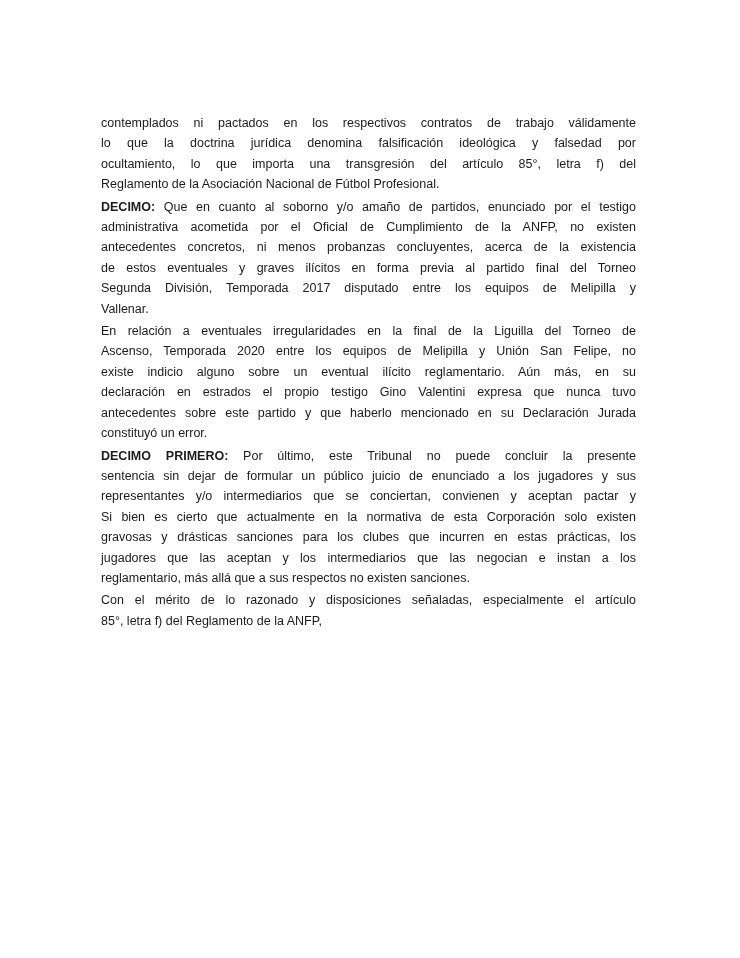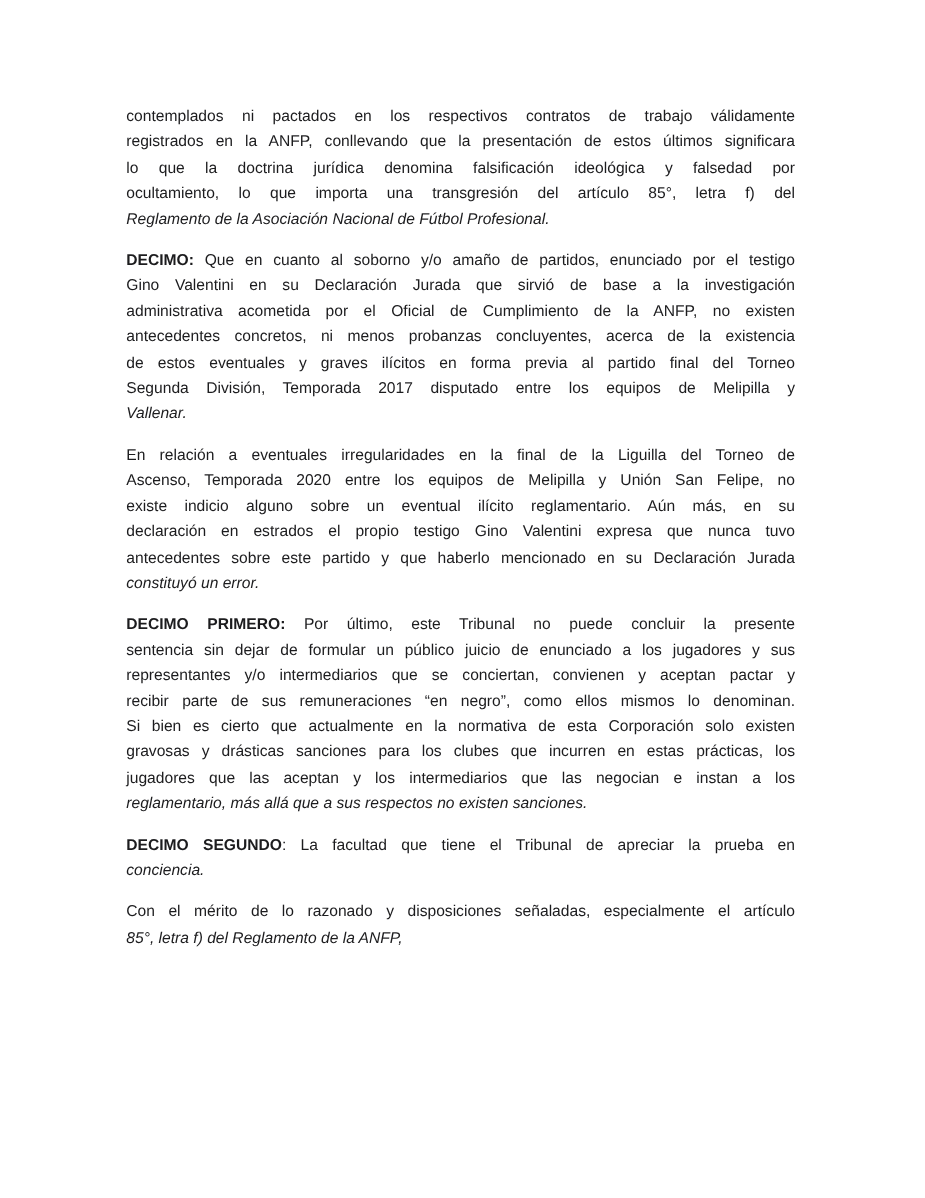--- a/index.html
+++ b/index.html
@@ -12,86 +12,78 @@
     height: 958px;
     overflow: hidden;
     font-family: "Liberation Sans", "DejaVu Sans", sans-serif;
   }
   .page {
     position: relative;
     width: 740px;
     height: 882px;
     background: #ffffff;
     box-sizing: border-box;
-    padding: 83px 104px 0 101px;
+    padding: 113px 104px 0 101px;
   }
   .text-block {
     width: 535px;
     color: #1c1c1e;
     font-size: 12.5px;
     line-height: 20.4px;
     -webkit-font-smoothing: antialiased;
   }
   .paragraph + .paragraph {
-    margin-top: 13px;
+    margin-top: 2px;
   }
   .line {
     text-align: justify;
     text-align-last: justify;
     white-space: normal;
   }
   .line.last {
     text-align-last: left;
-    font-style: italic;
   }
   .lead {
     font-weight: bold;
   }
 </style>
 </head>
 <body>
 
 <div class="page">
   <div class="text-block" id="doc">
       <div class="paragraph">
         <div class="line">contemplados ni pactados en los respectivos contratos de trabajo válidamente</div>
-        <div class="line">registrados en la ANFP, conllevando que la presentación de estos últimos significara</div>
         <div class="line">lo que la doctrina jurídica denomina falsificación ideológica y falsedad por</div>
         <div class="line">ocultamiento, lo que importa una transgresión del artículo 85°, letra f) del</div>
         <div class="line last">Reglamento de la Asociación Nacional de Fútbol Profesional.</div>
       </div>
       <div class="paragraph">
         <div class="line"><span class="lead">DECIMO:</span> Que en cuanto al soborno y/o amaño de partidos, enunciado por el testigo</div>
-        <div class="line">Gino Valentini en su Declaración Jurada que sirvió de base a la investigación</div>
         <div class="line">administrativa acometida por el Oficial de Cumplimiento de la ANFP, no existen</div>
         <div class="line">antecedentes concretos, ni menos probanzas concluyentes, acerca de la existencia</div>
         <div class="line">de estos eventuales y graves ilícitos en forma previa al partido final del Torneo</div>
         <div class="line">Segunda División, Temporada 2017 disputado entre los equipos de Melipilla y</div>
         <div class="line last">Vallenar.</div>
       </div>
       <div class="paragraph">
         <div class="line">En relación a eventuales irregularidades en la final de la Liguilla del Torneo de</div>
         <div class="line">Ascenso, Temporada 2020 entre los equipos de Melipilla y Unión San Felipe, no</div>
         <div class="line">existe indicio alguno sobre un eventual ilícito reglamentario. Aún más, en su</div>
         <div class="line">declaración en estrados el propio testigo Gino Valentini expresa que nunca tuvo</div>
         <div class="line">antecedentes sobre este partido y que haberlo mencionado en su Declaración Jurada</div>
         <div class="line last">constituyó un error.</div>
       </div>
       <div class="paragraph">
         <div class="line"><span class="lead">DECIMO PRIMERO:</span> Por último, este Tribunal no puede concluir la presente</div>
         <div class="line">sentencia sin dejar de formular un público juicio de enunciado a los jugadores y sus</div>
         <div class="line">representantes y/o intermediarios que se conciertan, convienen y aceptan pactar y</div>
-        <div class="line">recibir parte de sus remuneraciones “en negro”, como ellos mismos lo denominan.</div>
         <div class="line">Si bien es cierto que actualmente en la normativa de esta Corporación solo existen</div>
         <div class="line">gravosas y drásticas sanciones para los clubes que incurren en estas prácticas, los</div>
         <div class="line">jugadores que las aceptan y los intermediarios que las negocian e instan a los</div>
         <div class="line last">reglamentario, más allá que a sus respectos no existen sanciones.</div>
-      </div>
-      <div class="paragraph">
-        <div class="line"><span class="lead">DECIMO SEGUNDO</span>: La facultad que tiene el Tribunal de apreciar la prueba en</div>
-        <div class="line last">conciencia.</div>
       </div>
       <div class="paragraph">
         <div class="line">Con el mérito de lo razonado y disposiciones señaladas, especialmente el artículo</div>
         <div class="line last">85°, letra f) del Reglamento de la ANFP,</div>
       </div>
     </div>
 </div>
 
 </body></html>

